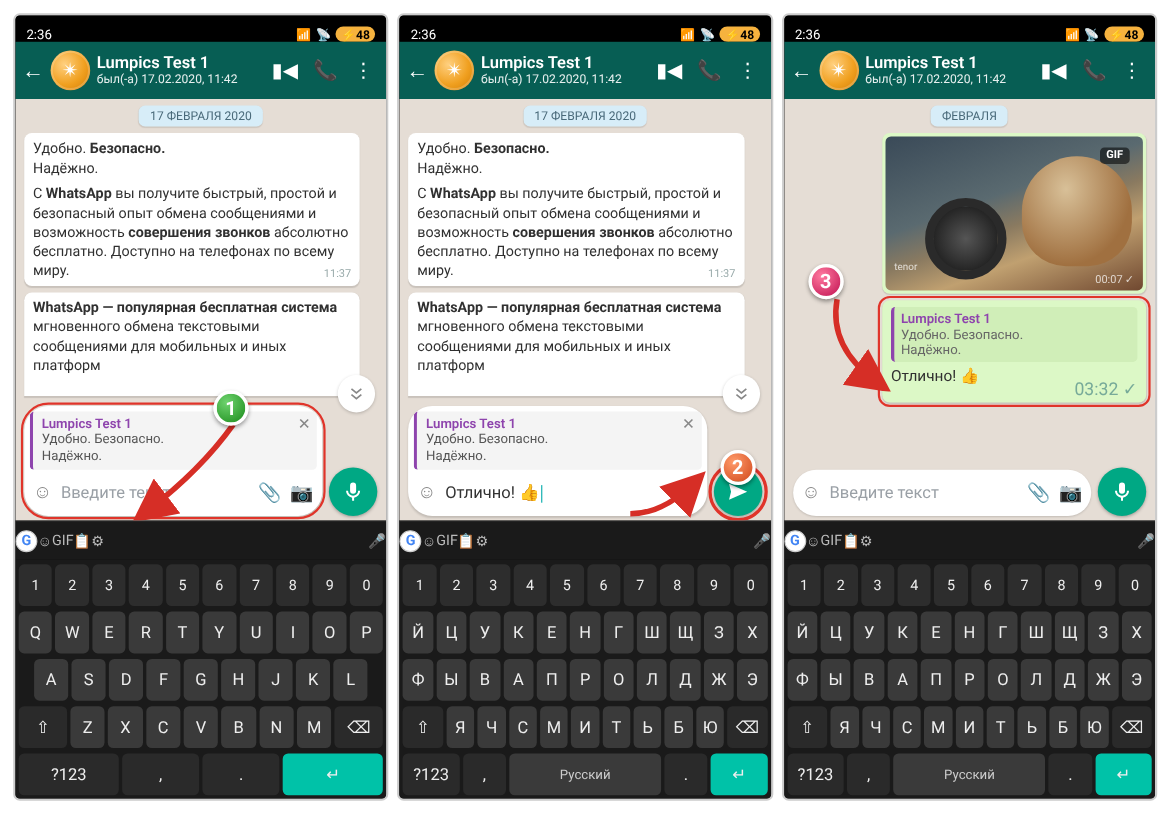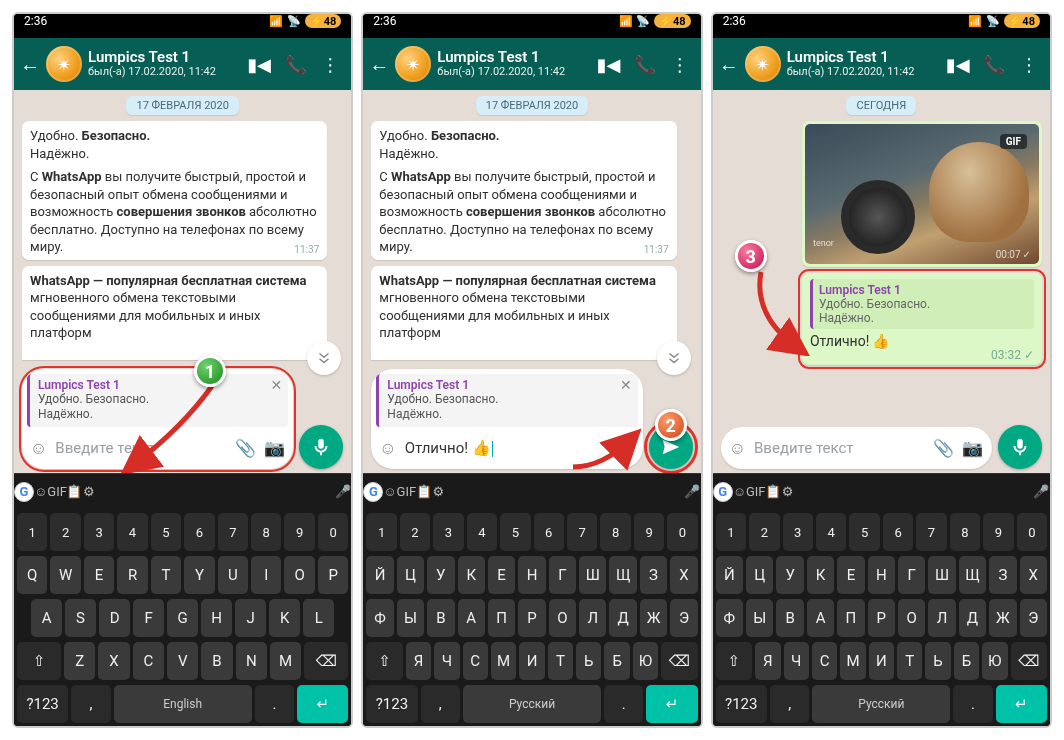--- a/index.html
+++ b/index.html
@@ -22,21 +22,21 @@
     display: flex;
     flex-direction: column;
     background: #000;
     position: relative;
   }
   .statusbar {
     height: 24px;
     background: #000;
     color: #fff;
     display: flex;
-    align-items: flex-start;
+    align-items: flex-end;
     justify-content: space-between;
     padding: 0 10px;
     font-size: 12px;
     gap: 19px;
   }
   .status-icons { display: flex; gap: 4px; align-items: center; }
   .status-icons span { font-size: 11px; }
   .battery-pill {
     background: #f6b23e;
     color: #000;
@@ -296,21 +296,21 @@
     padding: 6px 8px 16px;
     margin-bottom: 6px;
     width: 240px;
     box-shadow: 0 1px 1px rgba(0,0,0,.12);
     position: relative;
     outline: 2px solid #e0342a;
     outline-offset: 2px;
   }
   .reply-out .quote { background: #d0eeb8; }
   .reply-out .msg-txt { font-size: 14px; color: #303030; margin-top: 2px;}
-  .reply-out .time { position: absolute; right: 8px; bottom: 3px; font-size: 12px; color: #7a9; }
+  .reply-out .time { position: absolute; right: 8px; bottom: 3px; font-size: 16px; color: #7a9; }
 
   .prev-out {
     align-self: flex-end;
     background: #dcf8c6;
     border-radius: 0 0 7px 7px;
     padding: 3px 48px 5px 8px;
     margin-bottom: 6px;
     font-size: 13px; color:#303030;
     box-shadow: 0 1px 1px rgba(0,0,0,.12);
     position: relative;
@@ -452,21 +452,20 @@
             <div class="key">V</div>
             <div class="key">B</div>
             <div class="key">N</div>
             <div class="key">M</div>
           </div>
         <div class="key dark wide">⌫</div>
       </div>
       <div class="kb-row">
         <div class="key dark wide">?123</div>
         <div class="key dark">,</div>
-        <div class="key space">English</div>
         <div class="key dark">.</div>
         <div class="key enter">↵</div>
       </div>
     </div>
   </div>
 </div>
 
 <div class="phone">
   <div class="statusbar">
     <span>2:36</span>
@@ -633,21 +632,21 @@
       <div class="chat-status">был(-а) 17.02.2020, 11:42</div>
     </div>
     <div class="header-actions">
       <span class="icn">▮◀</span>
       <span class="icn">📞</span>
       <span class="icn">⋮</span>
     </div>
   </div>
 
   <div class="chat-body">
-    <div class="date-chip">СЕГОДНЯ</div>
+    <div class="date-chip">ФЕВРАЛЯ</div>
 
     <div class="gif-bubble">
       <div class="gif-img">
         <div class="wheel"></div>
         <div class="cat"></div>
         <div class="gif-tag">GIF</div>
         <div class="gif-wm">tenor</div>
         <div class="gif-time"><span>00:07</span><span class="tick">✓</span></div>
       </div>
     </div>

